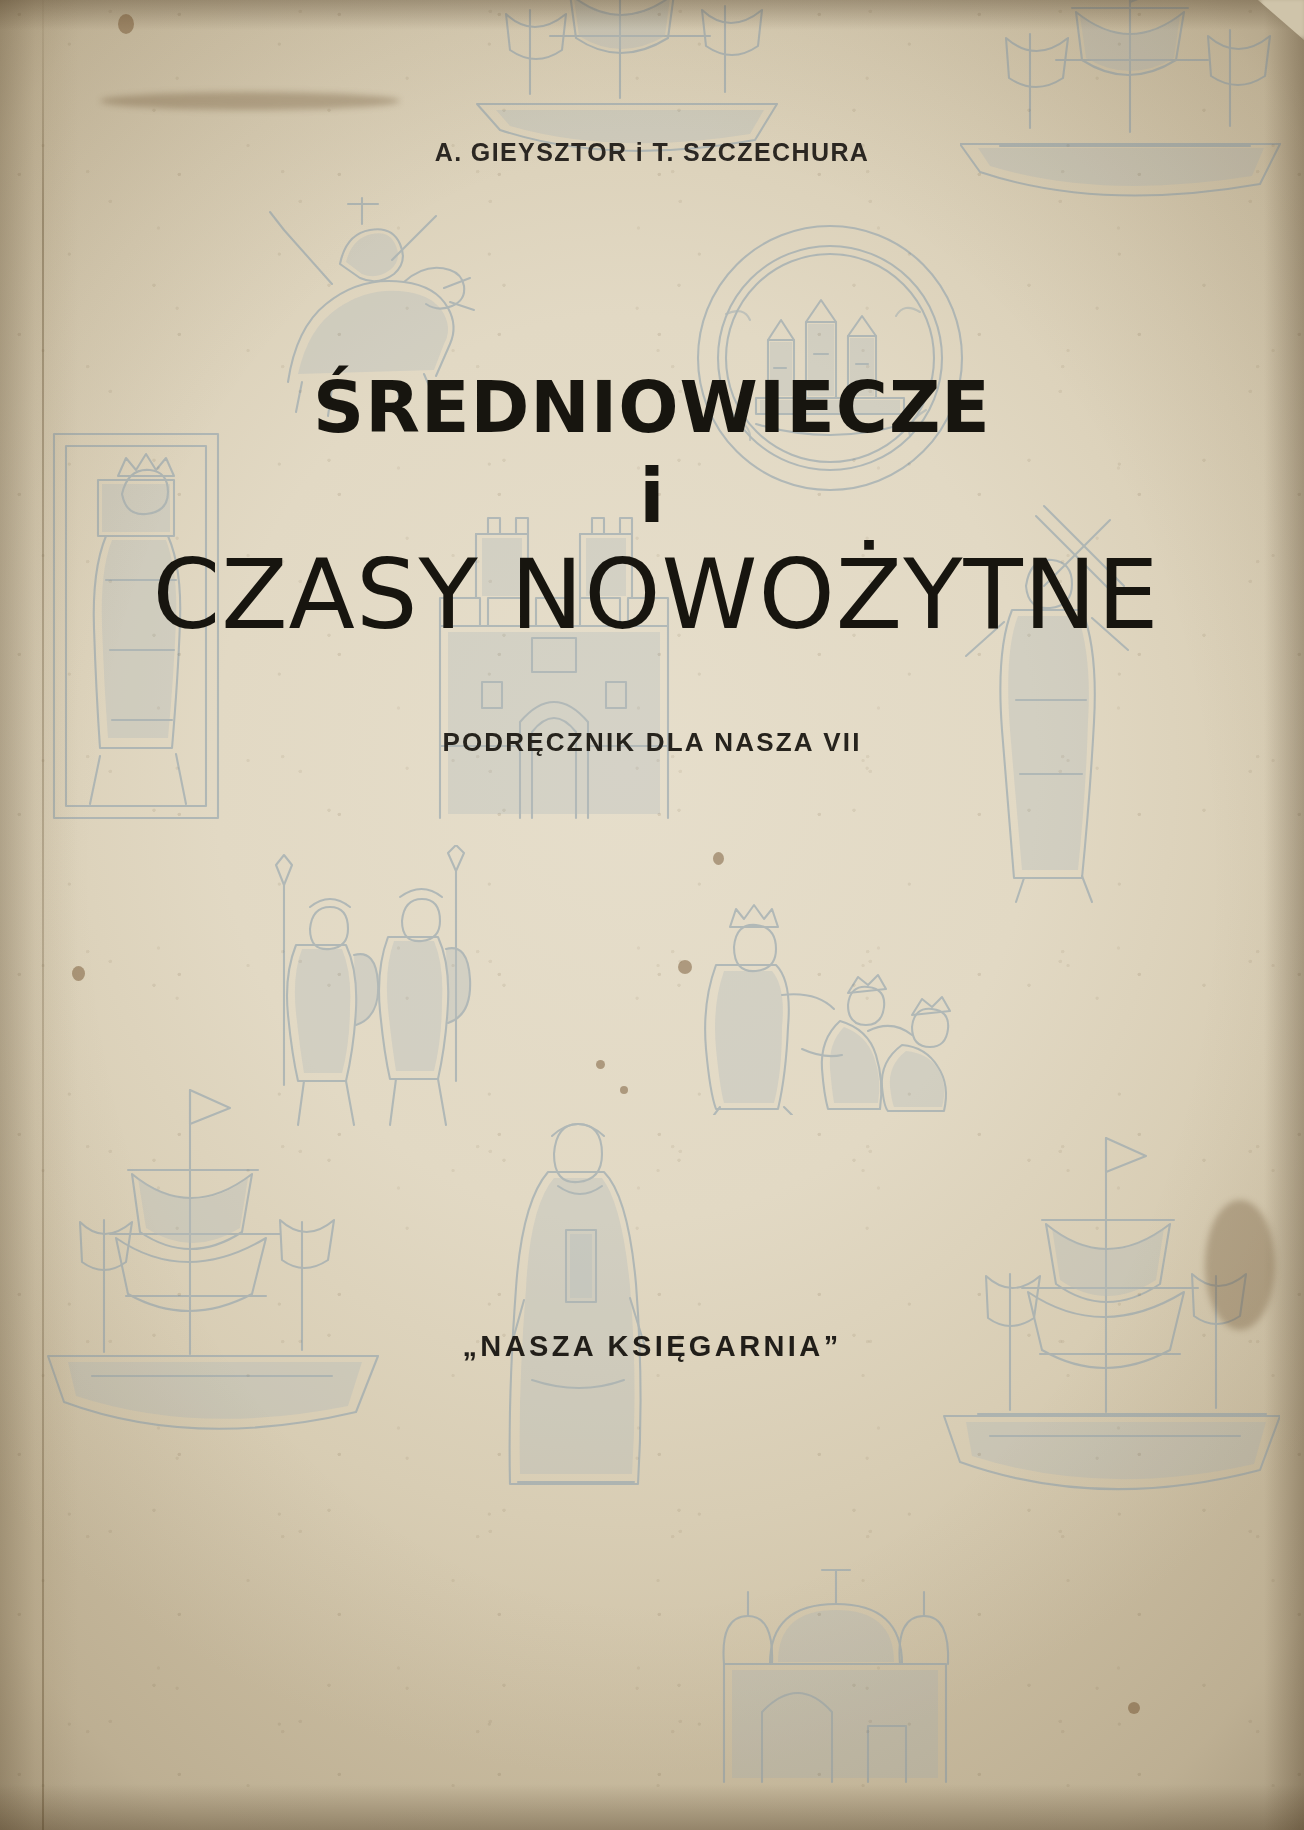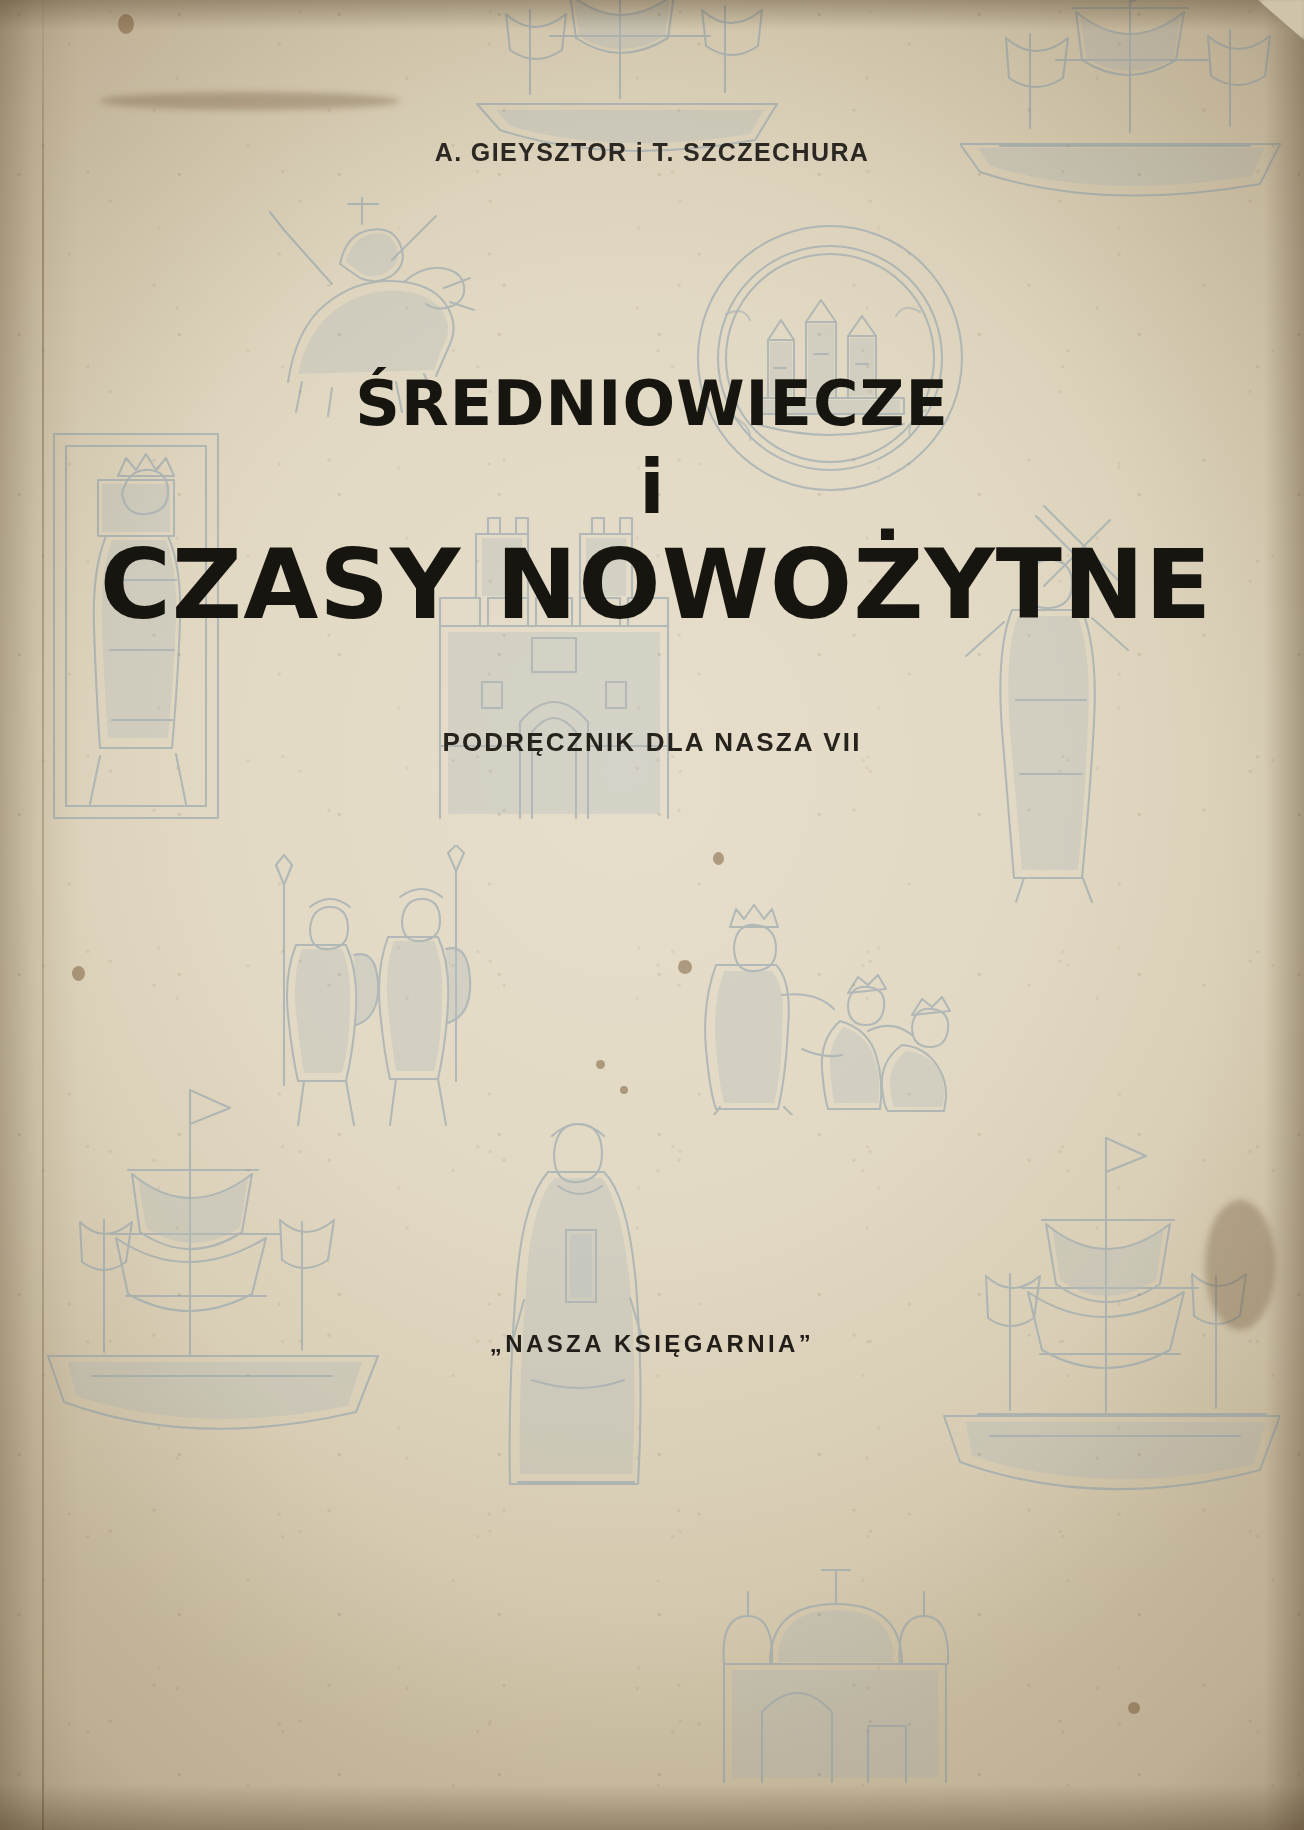--- a/index.html
+++ b/index.html
@@ -106,36 +106,36 @@
     font-family: "Liberation Sans", sans-serif;
   }
   .title-block {
     position: absolute;
     left: 0; right: 0;
     top: 372px;
     text-align: center;
     color: #17150f;
   }
   .t-line1 {
-    font-size: 62px;
+    font-size: 71px;
     font-weight: 800;
     letter-spacing: 1px;
     line-height: 1.02;
     font-family: "DejaVu Sans", sans-serif;
   }
   .t-line2 {
     font-size: 74px;
     font-weight: 800;
     line-height: 1.15;
     margin-top: 10px;
     font-family: "DejaVu Sans", sans-serif;
   }
   .t-line3 {
     font-size: 97px;
-    font-weight: 700;
+    font-weight: 400;
     letter-spacing: 1px;
     line-height: 1.05;
     margin-top: 4px;
     font-family: "DejaVu Sans", sans-serif;
     margin-left: 8px;
   }
   .subtitle {
     position: absolute;
     left: 0; right: 0;
     top: 727px;
@@ -143,21 +143,21 @@
     font-size: 26px;
     font-weight: 700;
     letter-spacing: 2.2px;
     color: #26231d;
   }
   .publisher {
     position: absolute;
     left: 0; right: 0;
     top: 1330px;
     text-align: center;
-    font-size: 24px;
+    font-size: 29px;
     font-weight: 700;
     letter-spacing: 3.4px;
     color: #211e19;
   }
 
   
   .blot {
     position: absolute;
     border-radius: 50%;
     background: #6b4a26;

